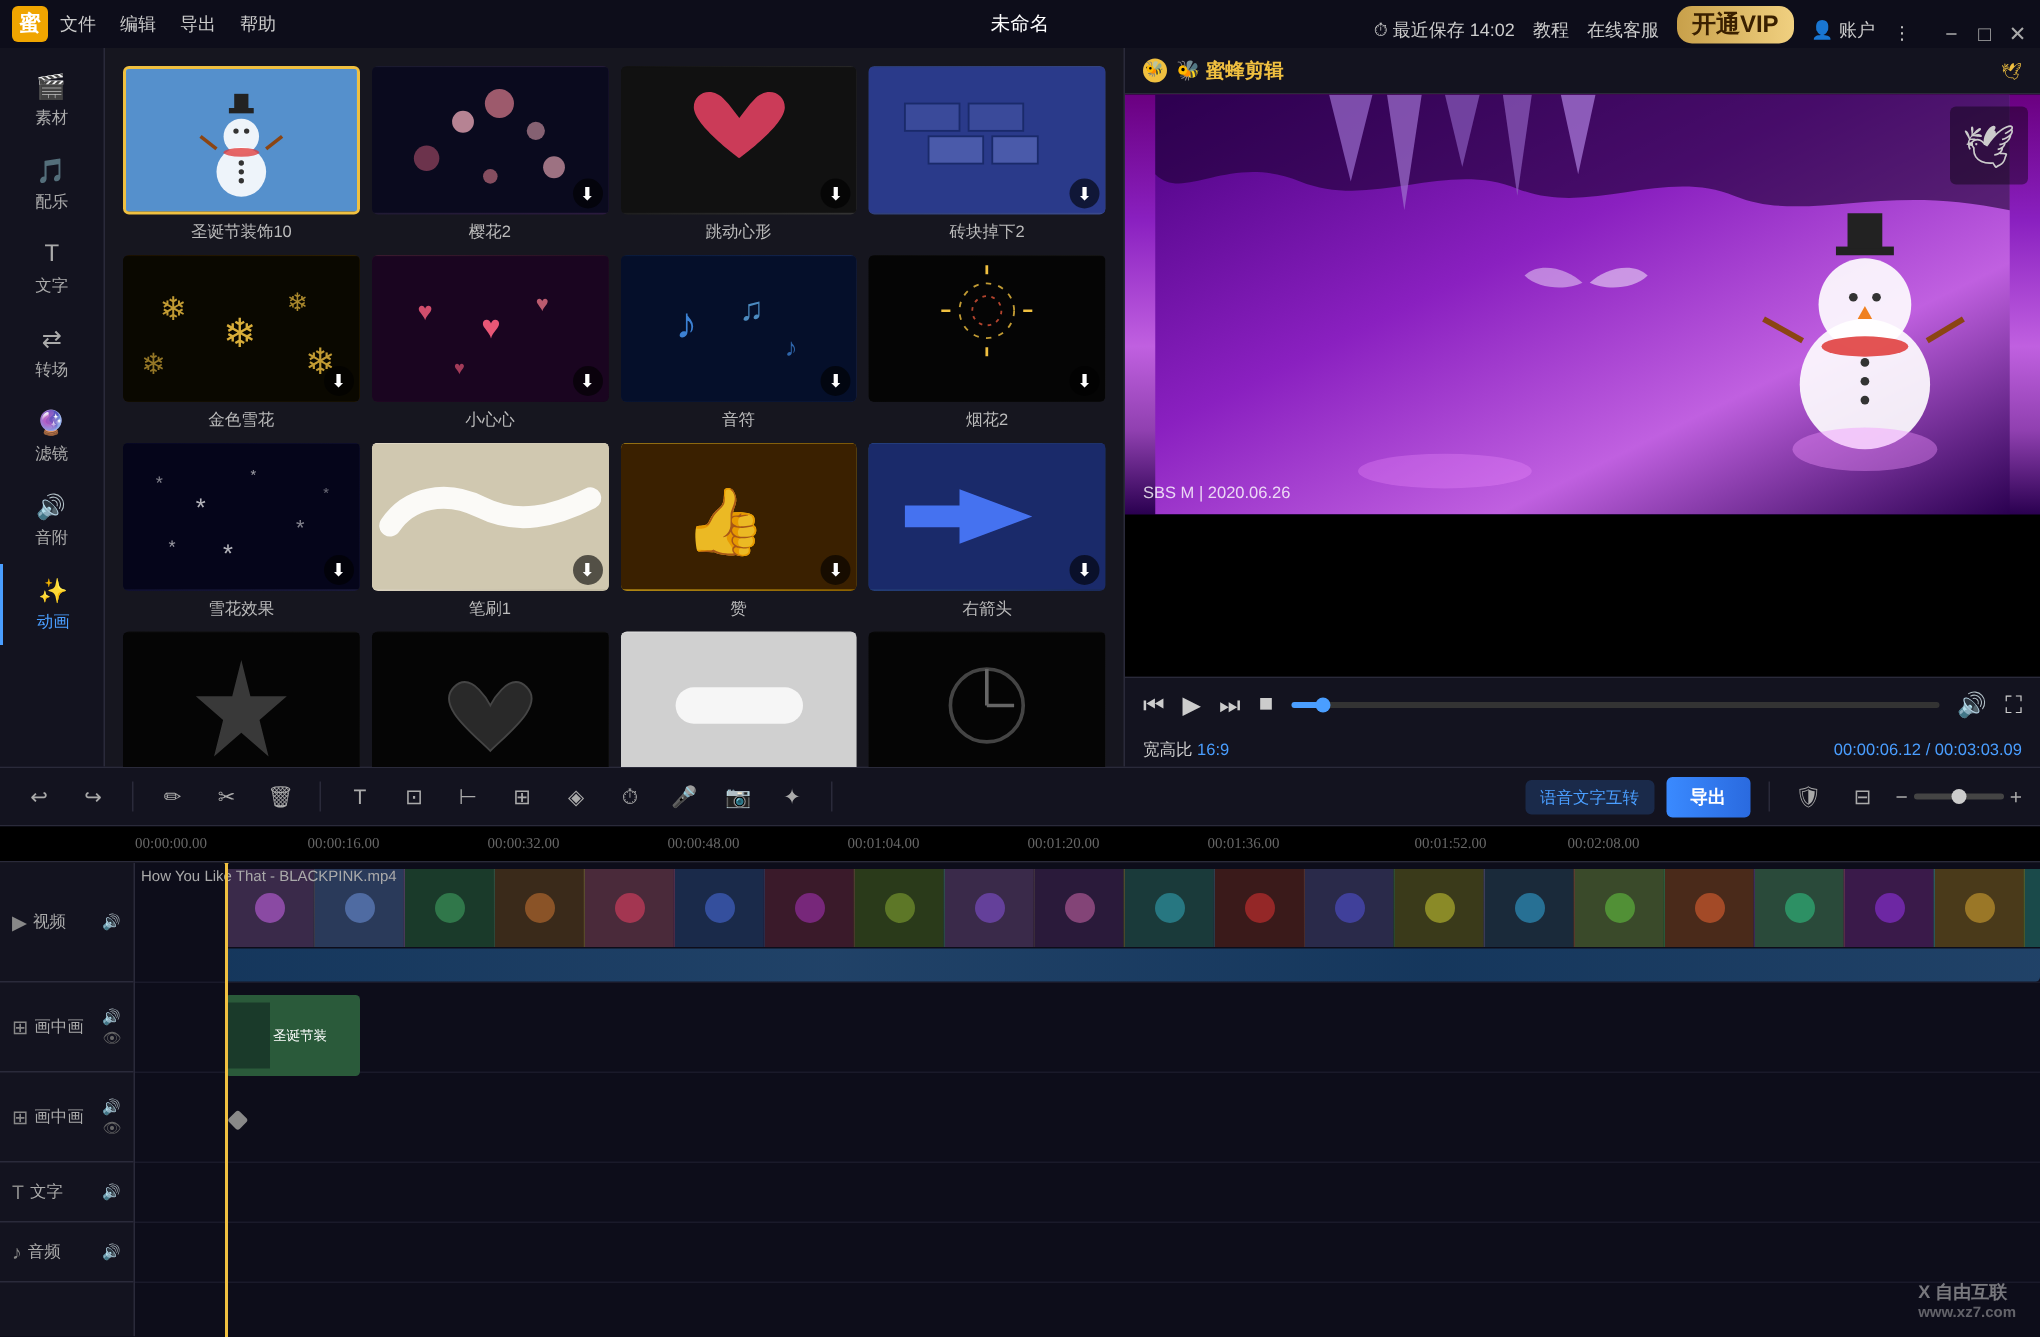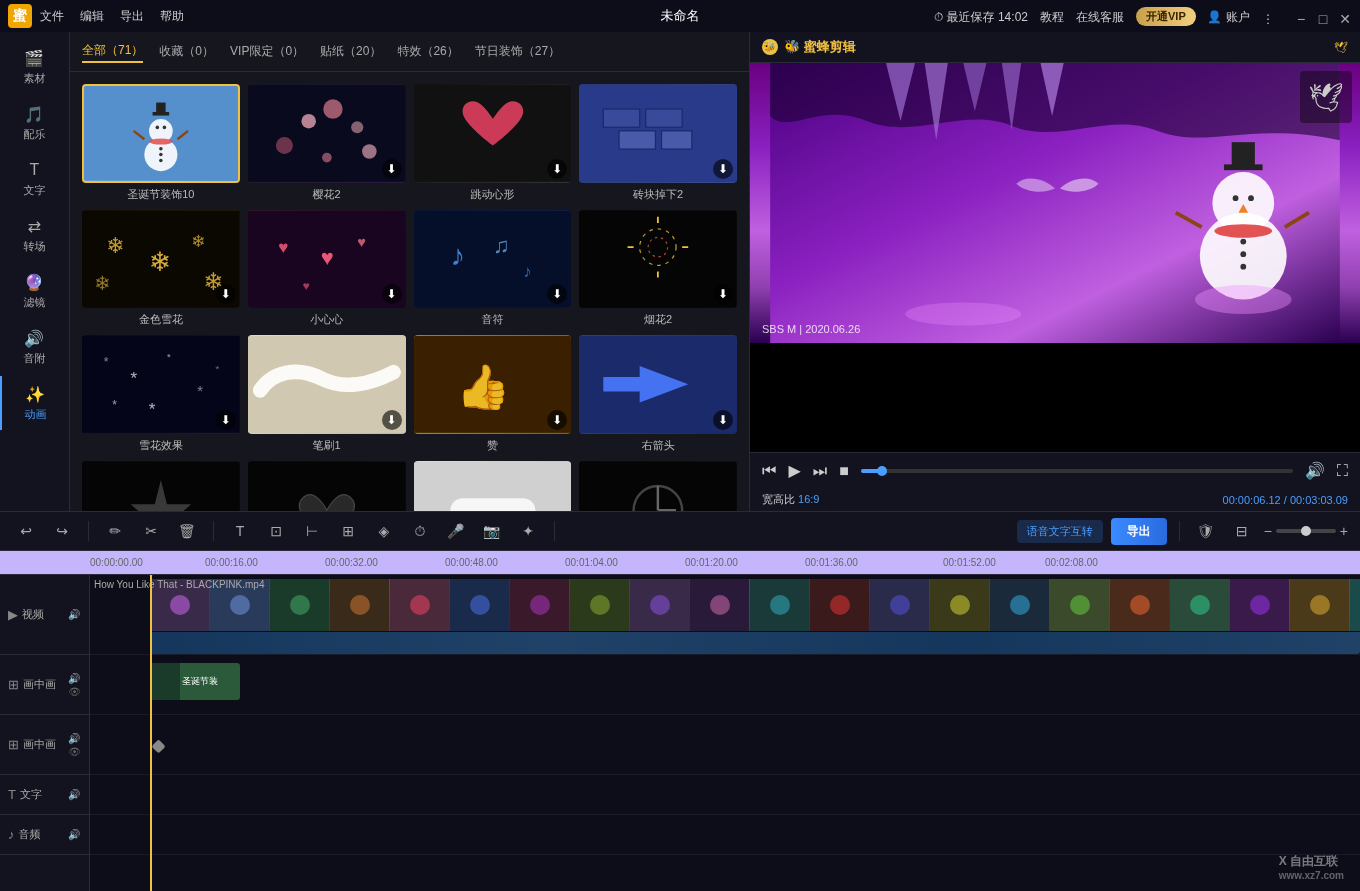--- a/index.html
+++ b/index.html
@@ -44,21 +44,21 @@
       display: flex; align-items: flex-end; gap: 12px;
       font-size: 12px;
     }
     #title-bar .vip-btn {
       background: linear-gradient(90deg, #c8a04a, #f0d080);
       color: #3a2000;
       padding: 2px 10px;
       border-radius: 10px;
       font-weight: bold;
       cursor: pointer;
-      font-size: 11px;
+      font-size: 16px;
     }
     #title-bar .win-btns {
       display: flex; gap: 8px; margin-left: 8px;
     }
     #title-bar .win-btns span {
       width: 14px; height: 14px;
       display: flex; align-items: center; justify-content: center;
       color: #aaa; cursor: pointer; font-size: 14px;
     }
 
@@ -329,27 +329,28 @@
 
     
     #timeline {
       height: 340px;
       background: #0d0d1a;
       display: flex;
       flex-direction: column;
     }
     #timeline-ruler {
       height: 24px;
-      background: #c4b5fd;
+      background: #000000;
       border-bottom: 1px solid #2a2a3a;
       display: flex;
       align-items: center;
       padding-left: 90px;
       overflow: hidden;
       position: relative;
+      font-family: Liberation Serif, serif;
     }
     .ruler-marks {
       display: flex;
       align-items: center;
       width: 100%;
       position: relative;
     }
     .ruler-mark {
       position: absolute;
       color: #666;
@@ -414,21 +415,21 @@
       border-right: 6px solid transparent;
       border-top: 8px solid #f0c040;
     }
 
     
     .pip-track-content {
       position: absolute;
       top: 8px;
       left: 60px;
       width: 80px;
-      height: 37px;
+      height: 54px;
       background: #2a5a3a;
       border-radius: 3px;
       overflow: hidden;
       display: flex;
       align-items: center;
     }
     .pip-track-label {
       color: #fff;
       font-size: 9px;
       padding: 2px;
@@ -555,28 +556,20 @@
       <div class="sidebar-icon">🔊</div>
       <span>音附</span>
     </div>
     <div class="sidebar-item active">
       <div class="sidebar-icon">✨</div>
       <span>动画</span>
     </div>
   </div>
 
   <div id="media-panel">
-    <div id="media-tabs">
-      <span class="media-tab active">全部（71）</span>
-      <span class="media-tab">收藏（0）</span>
-      <span class="media-tab">VIP限定（0）</span>
-      <span class="media-tab">贴纸（20）</span>
-      <span class="media-tab">特效（26）</span>
-      <span class="media-tab">节日装饰（27）</span>
-    </div>
     <div id="media-grid">
 
       <div class="media-item">
         <div class="media-thumb thumb-snow-deco selected">
           <svg width="100%" height="100%" viewBox="0 0 130 80" style="position:absolute;top:0;left:0;">
             <rect width="130" height="80" fill="#5590cc"></rect>
 
             <circle cx="65" cy="58" r="14" fill="white" opacity="0.9"></circle>
             <circle cx="65" cy="38" r="10" fill="white" opacity="0.9"></circle>
 

